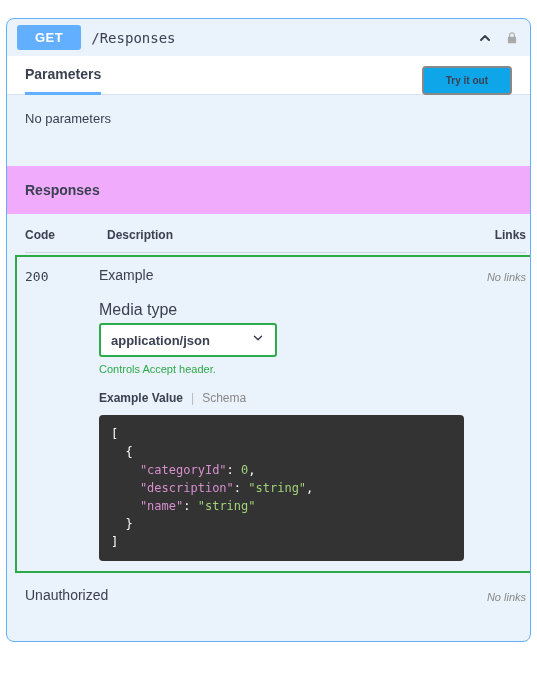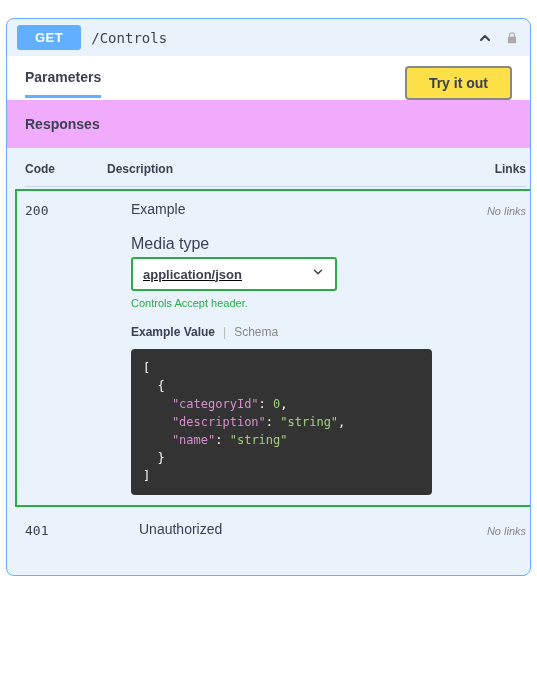--- a/index.html
+++ b/index.html
@@ -58,23 +58,23 @@
 .param-title {
   font-weight: 700;
   font-size: 14px;
   color: #3b4151;
   padding-bottom: 10px;
   border-bottom: 3px solid #61affe;
   display: inline-block;
 }
 .try-btn {
   border: 2px solid #888;
-  background: #fde047;
-  font-weight: 700;
-  font-size: 14px;
+  background: #0ea5e9;
+  font-weight: 700;
+  font-size: 10px;
   color: #3b4151;
   padding: 7px 22px;
   border-radius: 4px;
   cursor: pointer;
 }
 .param-body {
   padding: 16px 18px 40px 18px;
   font-size: 13px;
   color: #3b4151;
   background: #eaf2fb;
@@ -98,21 +98,20 @@
   color: #3b4151;
   padding-bottom: 10px;
   border-bottom: 1px solid #c7d6e8;
 }
 .col-code { width: 82px; flex-shrink: 0; }
 .col-desc { flex: 1; }
 .col-links { width: 62px; flex-shrink: 0; text-align: right; }
 .resp-row {
   display: flex;
   padding-top: 12px;
-  gap: 32px;
 }
 .resp-row.highlighted {
   border: 2px solid #2daa4a;
   padding: 10px 8px;
   margin: 2px -10px 2px -10px;
 }
 .resp-row.highlighted .col-code { width: 74px; }
 .code-val {
   font-family: ui-monospace, Menlo, Consolas, monospace;
   font-size: 13px;
@@ -125,27 +124,26 @@
 }
 .media-label {
   font-size: 16px;
   color: #3b4151;
   margin-bottom: 4px;
 }
 .media-select-wrap {
   position: relative;
   border: 2px solid #2daa4a;
   border-radius: 3px;
-  width: 206px;
+  width: 178px;
   background: #fff;
   display: flex;
   align-items: center;
   padding: 6px 10px;
   cursor: pointer;
-  text-decoration: underline;
 }
 .media-select-value {
   font-weight: 700;
   font-size: 13px;
   color: #3b4151;
   flex: 1;
 }
 .media-select-arrow {
   color: #3b4151;
 }
@@ -186,39 +184,40 @@
   color: #888;
 }
 </style>
 </head>
 <body>
 
 <div class="panel">
 
   <div class="header">
     <span class="method-badge">GET</span>
-    <span class="path">/Controls</span>
+    <span class="path">/Responses</span>
     <span class="header-spacer"></span>
     <span class="chevron-up">
       <svg width="16" height="16" viewBox="0 0 24 24" fill="none" stroke="currentColor" stroke-width="3" stroke-linecap="round" stroke-linejoin="round">
           <polyline points="18 15 12 9 6 15"></polyline>
         </svg>
     </span>
     <span class="lock-icon">
       <svg width="14" height="14" viewBox="0 0 24 24" fill="currentColor">
           <path d="M7 10V7a5 5 0 0110 0v3h1a1 1 0 011 1v9a1 1 0 01-1 1H6a1 1 0 01-1-1v-9a1 1 0 011-1h1zm2 0h6V7a3 3 0 00-6 0v3z"></path>
         </svg>
     </span>
   </div>
 
   <div class="section-parameters">
     <div class="param-head">
       <span class="param-title">Parameters</span>
       <button class="try-btn">Try it out</button>
     </div>
+    <div class="param-body">No parameters</div>
   </div>
 
   <div class="section-responses-head">Responses</div>
 
   <div class="responses-body">
     <div class="resp-table-head">
       <div class="col-code">Code</div>
       <div class="col-desc">Description</div>
       <div class="col-links">Links</div>
     </div>
@@ -254,23 +253,20 @@
 <span class="tok-key">    "name"</span><span class="tok-punc">: </span><span class="tok-str">"string"</span>
 <span class="tok-punc">  }</span>
 <span class="tok-punc">]</span></div>
       </div>
       <div class="col-links">
         <span class="links-val">No links</span>
       </div>
     </div>
 
     <div class="resp-row">
-      <div class="col-code">
-        <span class="code-val">401</span>
-      </div>
       <div class="col-desc">
         <div class="desc-title">Unauthorized</div>
       </div>
       <div class="col-links">
         <span class="links-val">No links</span>
       </div>
     </div>
 
   </div>
 </div>

